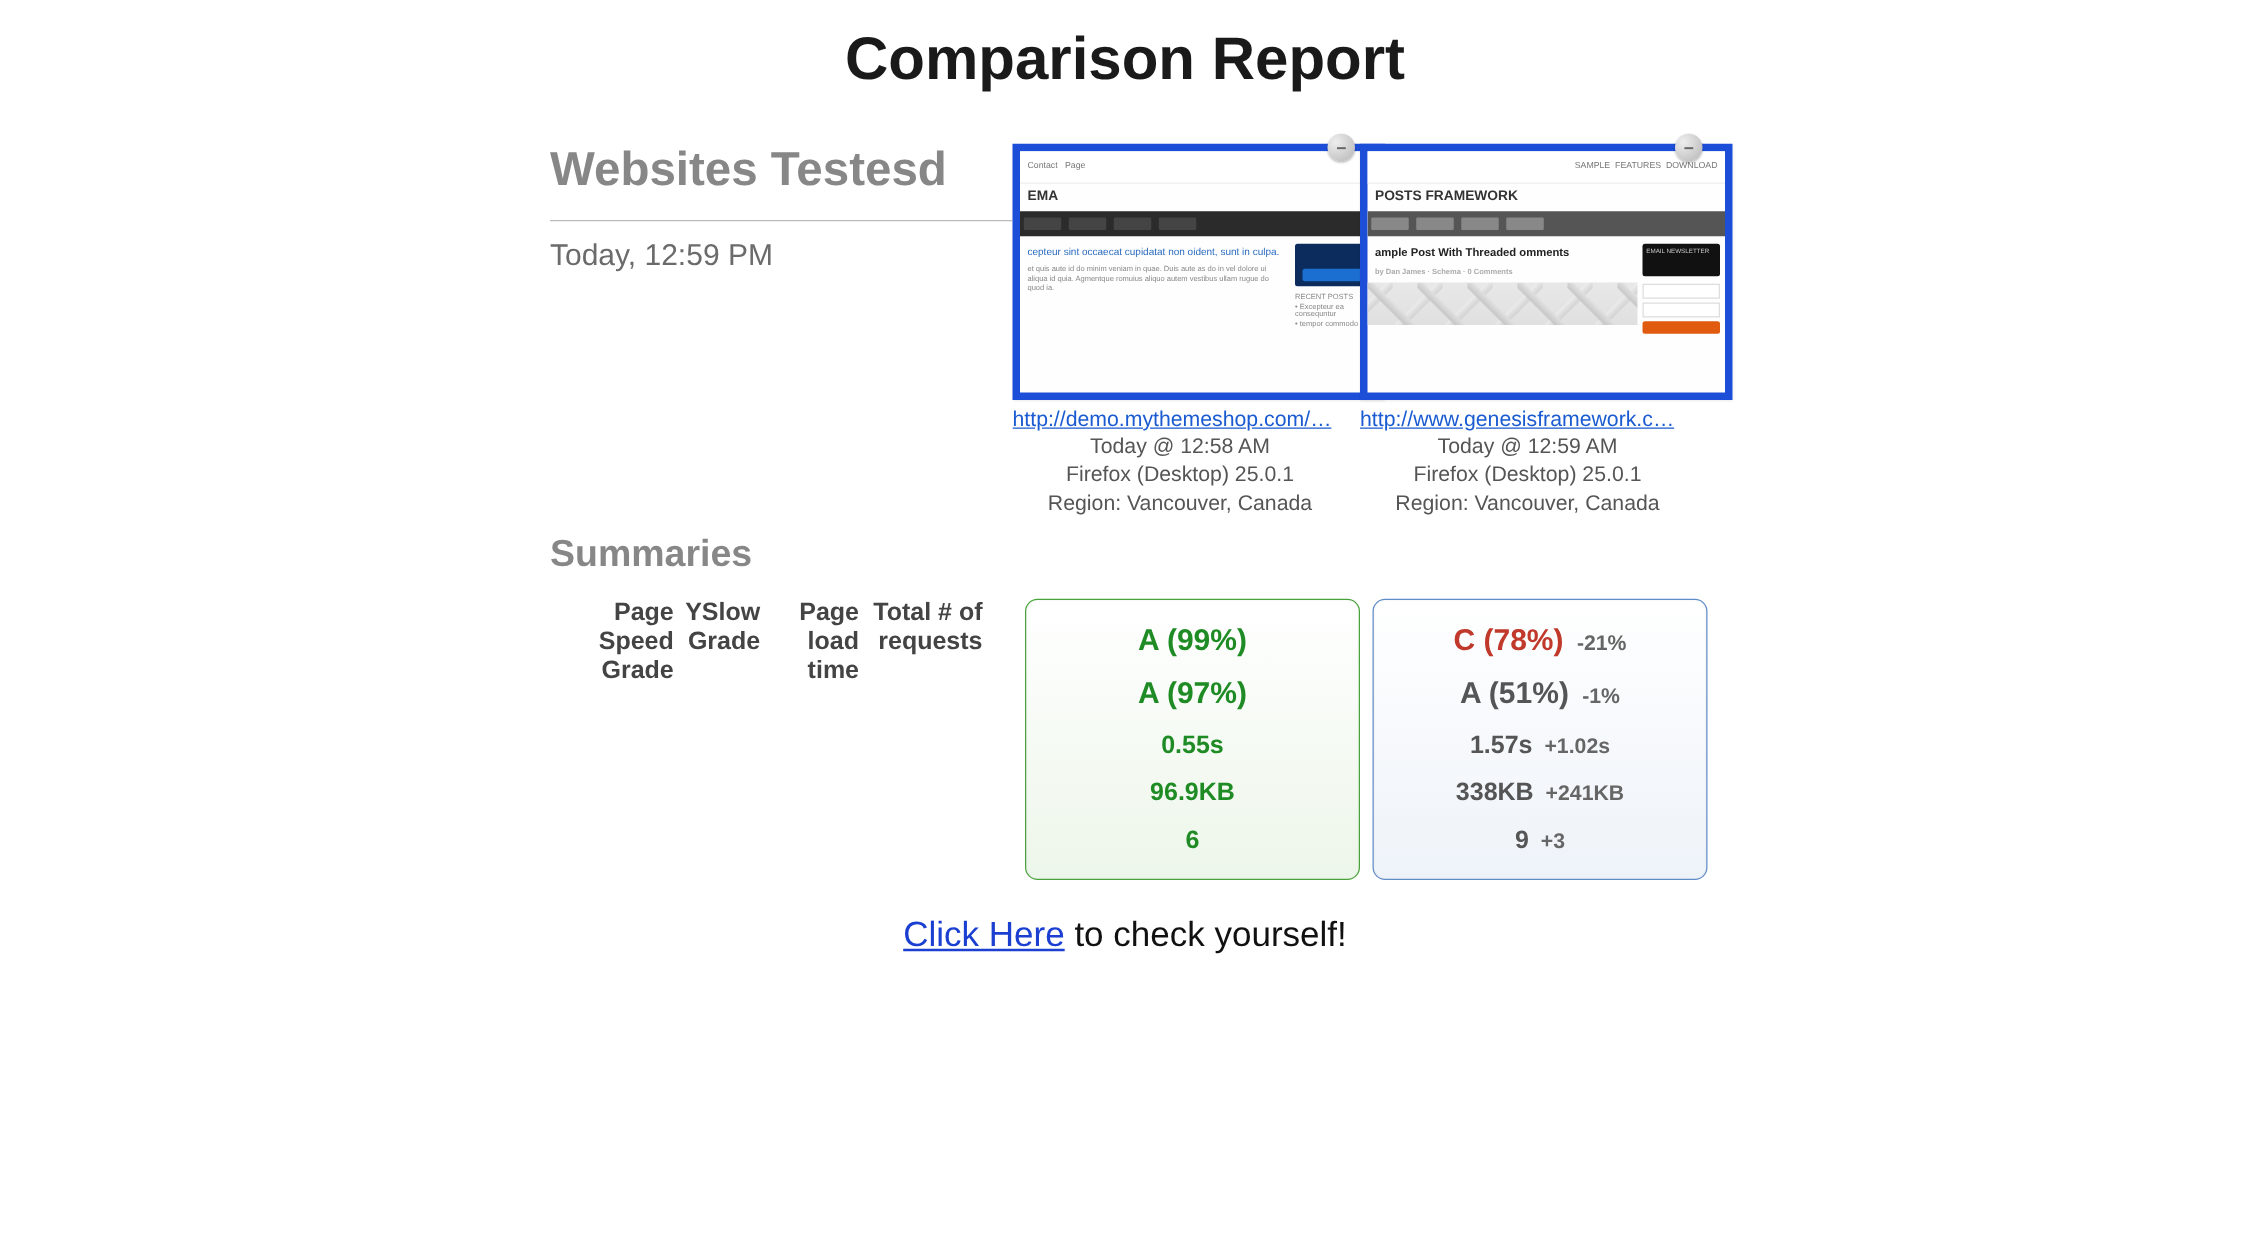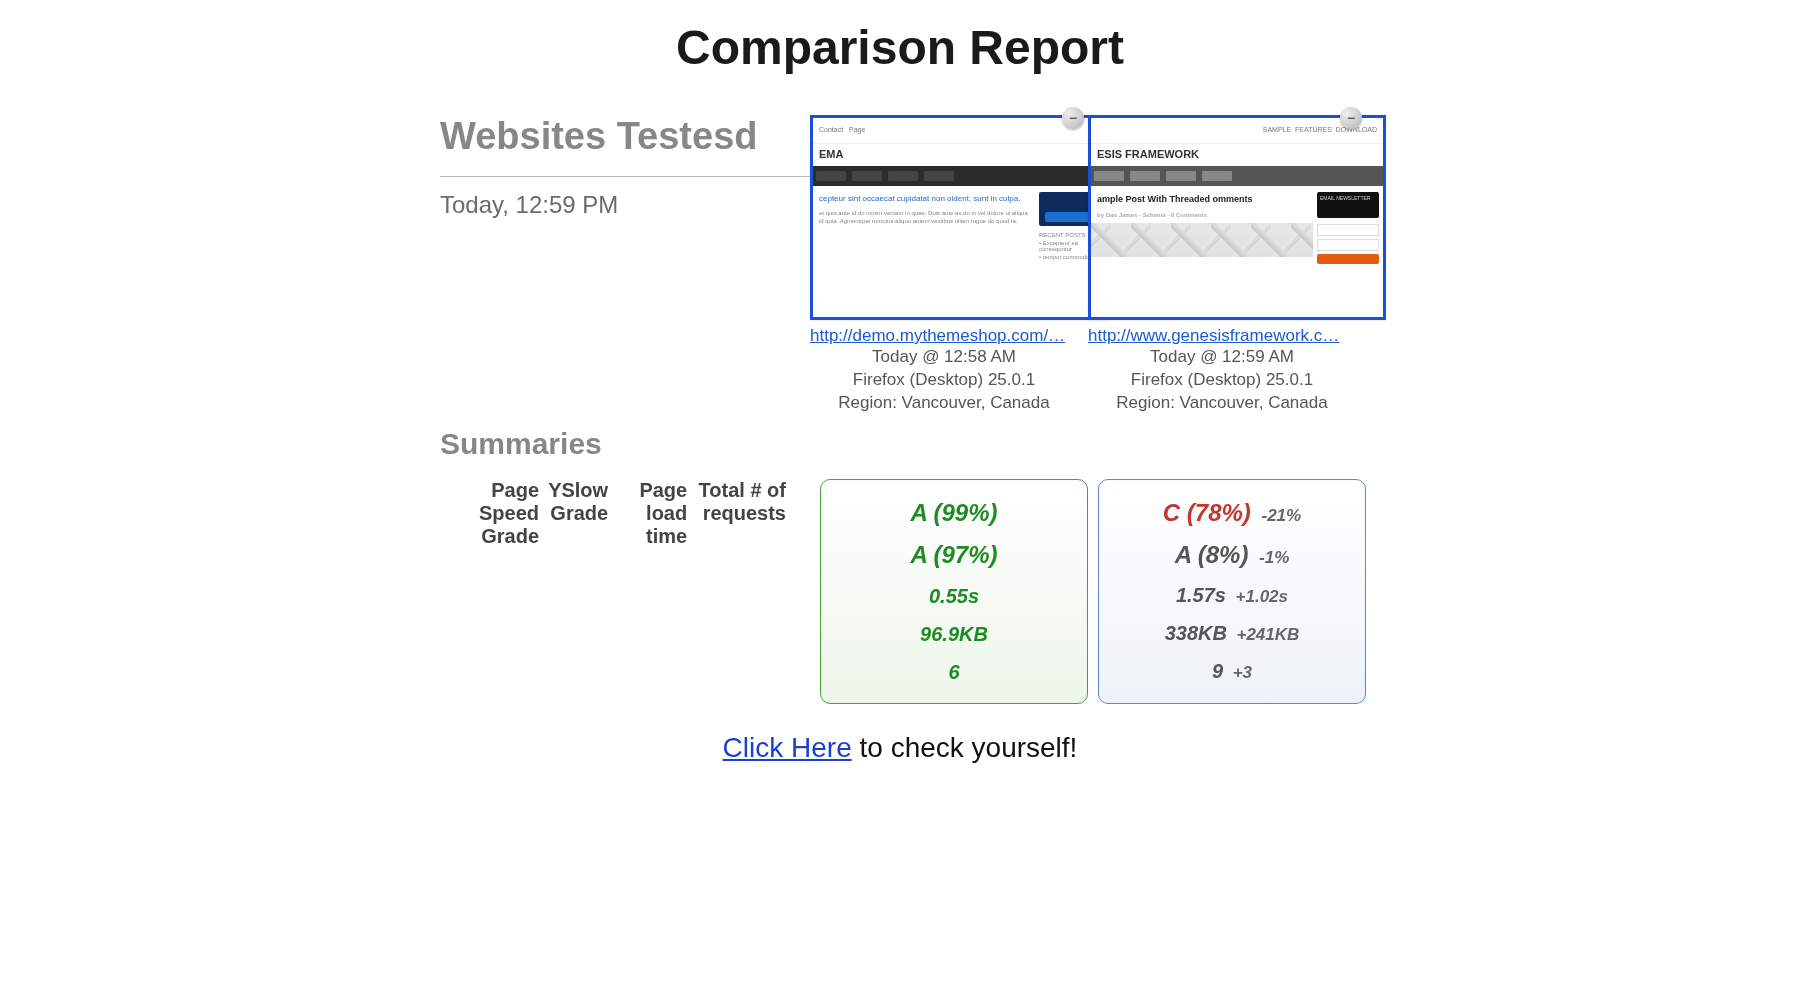--- a/index.html
+++ b/index.html
@@ -52,21 +52,21 @@
     gap: 10px;
     flex: 1;
   }
   .thumb-col {
     width: 268px;
     position: relative;
   }
   .thumb-frame {
     width: 298px;
     height: 205px;
-    border: 3px solid #1d4ed8;
+    border: 6px solid #1d4ed8;
     background: #fefefe;
     position: relative;
     overflow: hidden;
     box-shadow: 0 1px 2px rgba(0,0,0,0.08);
   }
   .thumb-top {
     height: 26px;
     background: #fff;
     border-bottom: 1px solid #eee;
     font-size: 7px;
@@ -202,21 +202,21 @@
     padding: 12px 8px;
     display: flex;
     flex-direction: column;
     justify-content: space-around;
     min-height: 225px;
     background: linear-gradient(180deg,#fff,#f3f6f2);
     box-shadow: inset 0 0 0 1px rgba(0,0,0,0.02);
   }
   .card-a { border: 1.5px solid #4aa23c; background: linear-gradient(180deg,#ffffff,#edf6ea); }
   .card-b { border: 1.5px solid #5f8bc9; background: linear-gradient(180deg,#ffffff,#eef3f9); }
-  .cell { text-align: center; font-size: 20px; line-height: 1.1; font-style: italic; }
+  .cell { text-align: center; font-size: 20px; line-height: 1.1; }
   .val-main { font-weight: 800; }
   .green { color: #1f8b24; }
   .red { color: #c0392b; }
   .gray { color: #555; }
   .delta { color: #666; font-weight: 600; font-size: 17px; margin-left: 4px; }
   .big { font-size: 24px; }
   .cta {
     text-align: center;
     font-size: 28px;
     color: #111;
@@ -268,21 +268,21 @@
             </div>
           <a href="#" class="url">http://demo.mythemeshop.com/…</a>
           <div class="thumb-meta">Today @ 12:58 AM</div>
           <div class="thumb-meta">Firefox (Desktop) 25.0.1</div>
           <div class="thumb-meta">Region: Vancouver, Canada</div>
         </div>
 
         <div class="thumb-col thumb-b">
           <div class="thumb-frame">
             <div class="thumb-top" style="text-align:right;">SAMPLE&nbsp;&nbsp;FEATURES&nbsp;&nbsp;DOWNLOAD</div>
-            <div class="thumb-logo">ESIS FRAMEWORK</div>
+            <div class="thumb-logo">POSTS FRAMEWORK</div>
             <div class="thumb-bar light alt"><span></span><span></span><span></span><span></span></div>
             <div class="thumb-body">
               <div class="thumb-main">
                 <div>ample Post With Threaded omments</div>
                 <div class="blurb" style="color:#aaa;">by Dan James · Schema · 0 Comments</div>
                 <div class="mountains"></div>
               </div>
               <div class="thumb-side">
                 <div class="side-black">EMAIL NEWSLETTER</div>
                 <div class="side-white"></div>
@@ -319,21 +319,21 @@
         <div class="cell"><span class="val-main green">96.9KB</span></div>
         <div class="cell"><span class="val-main green">6</span></div>
       </div>
 
       <div class="card card-b">
         <div class="cell big">
           <span class="val-main red">C (78%)</span>
           <span class="delta">-21%</span>
         </div>
         <div class="cell big">
-          <span class="val-main gray">A (8%)</span>
+          <span class="val-main gray">A (51%)</span>
           <span class="delta">-1%</span>
         </div>
         <div class="cell">
           <span class="val-main gray">1.57s</span>
           <span class="delta">+1.02s</span>
         </div>
         <div class="cell">
           <span class="val-main gray">338KB</span>
           <span class="delta">+241KB</span>
         </div>

